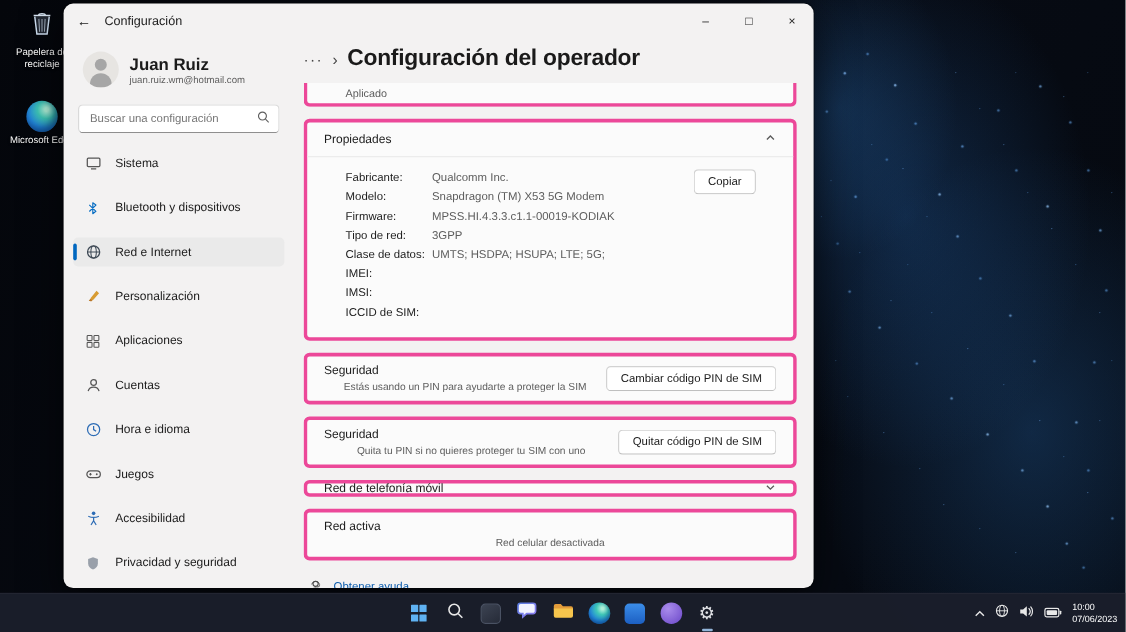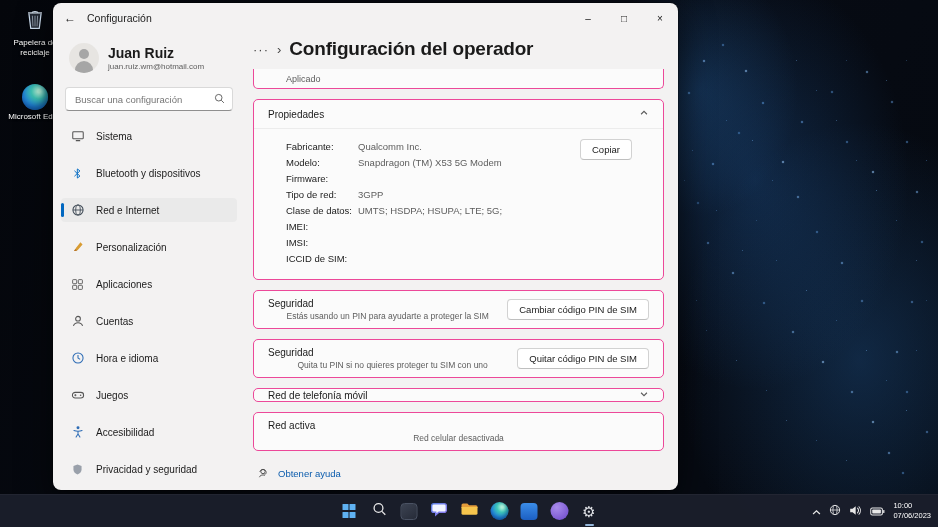--- a/index.html
+++ b/index.html
@@ -90,21 +90,21 @@
   .nav-item.selected::before { content:""; position:absolute; left:0; top:5px; bottom:5px; width:3px; border-radius:2px; background:#0067c0; }
   .nicon { width:15px; height:15px; display:flex; align-items:center; justify-content:center; flex:0 0 auto; }
 
   
   .main { flex:1; min-width:0; padding:0 14px 0 8px; display:flex; flex-direction:column; }
   .crumbrow { height:28px; display:flex; align-items:center; gap:8px; margin-top:2px; }
   .crumb-dots { font-size:13px; color:#454545; letter-spacing:1px; }
   .crumb-sep { font-size:13px; color:#454545; }
   .page-title { font-size:19px; font-weight:600; color:#1a1a1a; letter-spacing:-0.2px; white-space:nowrap; }
   .scroll { flex:1; overflow:hidden; margin-top:6px; }
-  .card { background:#fbfbfb; border:1px solid #ec4899; border-radius:5px; }
+  .card { background:#fbfbfb; border:3px solid #ec4899; border-radius:5px; }
   .partial { border-top:none; border-radius:0 0 5px 5px; height:20px; display:flex; align-items:center; padding-left:32px; font-size:9px; color:#5d5d5d; }
   .expander { margin-top:10px; }
   .expander-head { height:28px; display:flex; align-items:center; padding:0 14px; font-size:10px; color:#1b1b1b; }
   .exp-spacer { flex:1; }
   .props-body { border-top:1px solid #ececec; position:relative; padding:10px 14px 12px 32px; }
   .prow { display:flex; line-height:16px; font-size:9.5px; }
   .plabel { flex:0 0 72px; color:#1b1b1b; }
   .pvalue { color:#5d5d5d; white-space:nowrap; }
   .btn { background:#fff; border:1px solid #d2d2d2; border-bottom-color:#bfbfbf; border-radius:4px; font-size:9.5px; color:#1b1b1b; padding:4px 11px; font-family:inherit; white-space:nowrap; }
   .copy-btn { position:absolute; top:10px; right:31px; }
@@ -317,20 +317,21 @@
               <div class="prow">
                   <span class="plabel">Fabricante:</span>
                   <span class="pvalue">Qualcomm Inc.</span>
                 </div>
               <div class="prow">
                   <span class="plabel">Modelo:</span>
                   <span class="pvalue">Snapdragon (TM) X53 5G Modem</span>
                 </div>
               <div class="prow">
                   <span class="plabel">Firmware:</span>
+                  <span class="pvalue">MPSS.HI.4.3.3.c1.1-00019-KODIAK</span>
                 </div>
               <div class="prow">
                   <span class="plabel">Tipo de red:</span>
                   <span class="pvalue">3GPP</span>
                 </div>
               <div class="prow">
                   <span class="plabel">Clase de datos:</span>
                   <span class="pvalue">UMTS; HSDPA; HSUPA; LTE; 5G;</span>
                 </div>
               <div class="prow">

